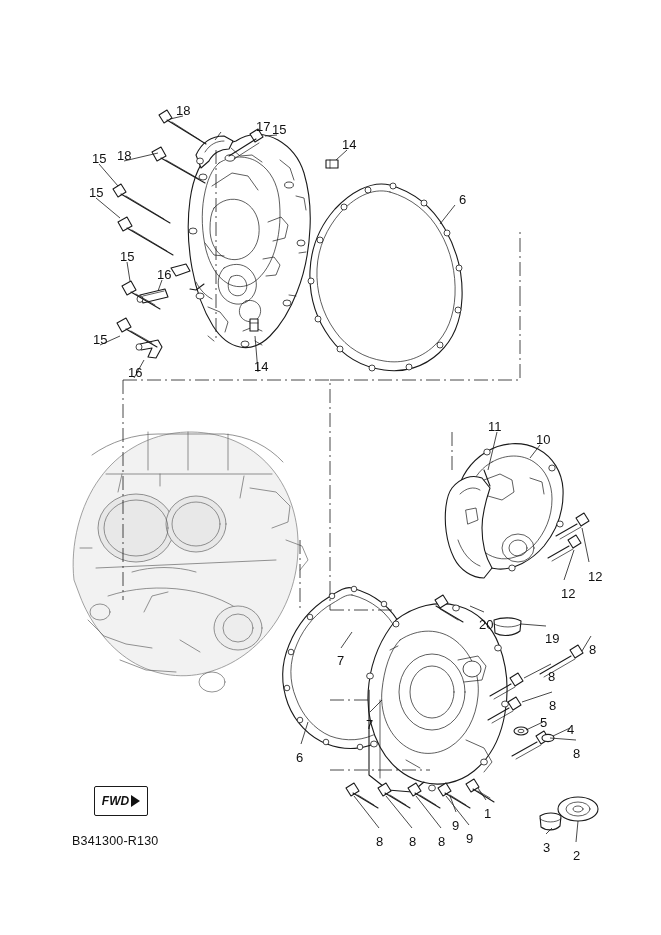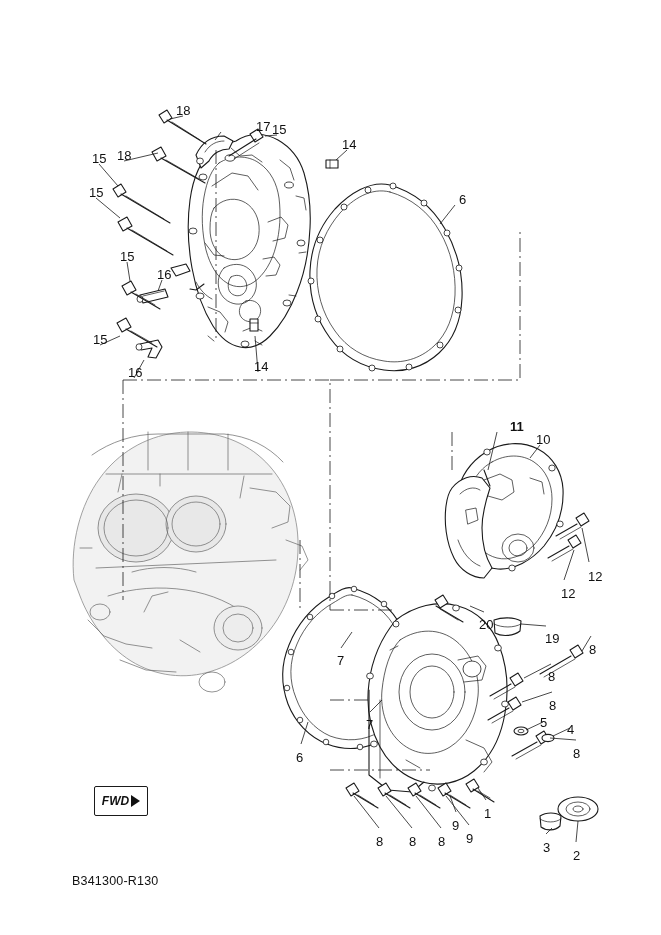--- a/index.html
+++ b/index.html
@@ -471,21 +471,21 @@
   <div class="callout" style="left:117px; top:149px;">18</div>
   <div class="callout" style="left:342px; top:138px;">14</div>
   <div class="callout" style="left:92px; top:152px;">15</div>
   <div class="callout" style="left:89px; top:186px;">15</div>
   <div class="callout" style="left:459px; top:193px;">6</div>
   <div class="callout" style="left:120px; top:250px;">15</div>
   <div class="callout" style="left:157px; top:268px;">16</div>
   <div class="callout" style="left:93px; top:333px;">15</div>
   <div class="callout" style="left:128px; top:366px;">16</div>
   <div class="callout" style="left:254px; top:360px;">14</div>
-  <div class="callout" style="left:510px; top:420px;font-weight:bold;">11</div>
+  <div class="callout" style="left:488px; top:420px;">11</div>
   <div class="callout" style="left:536px; top:433px;">10</div>
   <div class="callout" style="left:588px; top:570px;">12</div>
   <div class="callout" style="left:561px; top:587px;">12</div>
   <div class="callout" style="left:479px; top:618px;">20</div>
   <div class="callout" style="left:545px; top:632px;">19</div>
   <div class="callout" style="left:589px; top:643px;">8</div>
   <div class="callout" style="left:337px; top:654px;">7</div>
   <div class="callout" style="left:548px; top:670px;">8</div>
   <div class="callout" style="left:549px; top:699px;">8</div>
   <div class="callout" style="left:366px; top:718px;">7</div>
@@ -502,15 +502,15 @@
   <div class="callout" style="left:438px; top:835px;">8</div>
   <div class="callout" style="left:466px; top:832px;">9</div>
 
   <div class="fwd-box">
     <div class="fwd-inner">
       <span class="fwd-text">FWD</span>
       <span class="fwd-arrow"></span>
     </div>
   </div>
 
-  <div class="partcode" style="left:72px; top:874px;">B341300-R130</div>
+  <div class="partcode" style="left:72px; top:834px;">B341300-R130</div>
 
 </div>
 
 </body></html>

